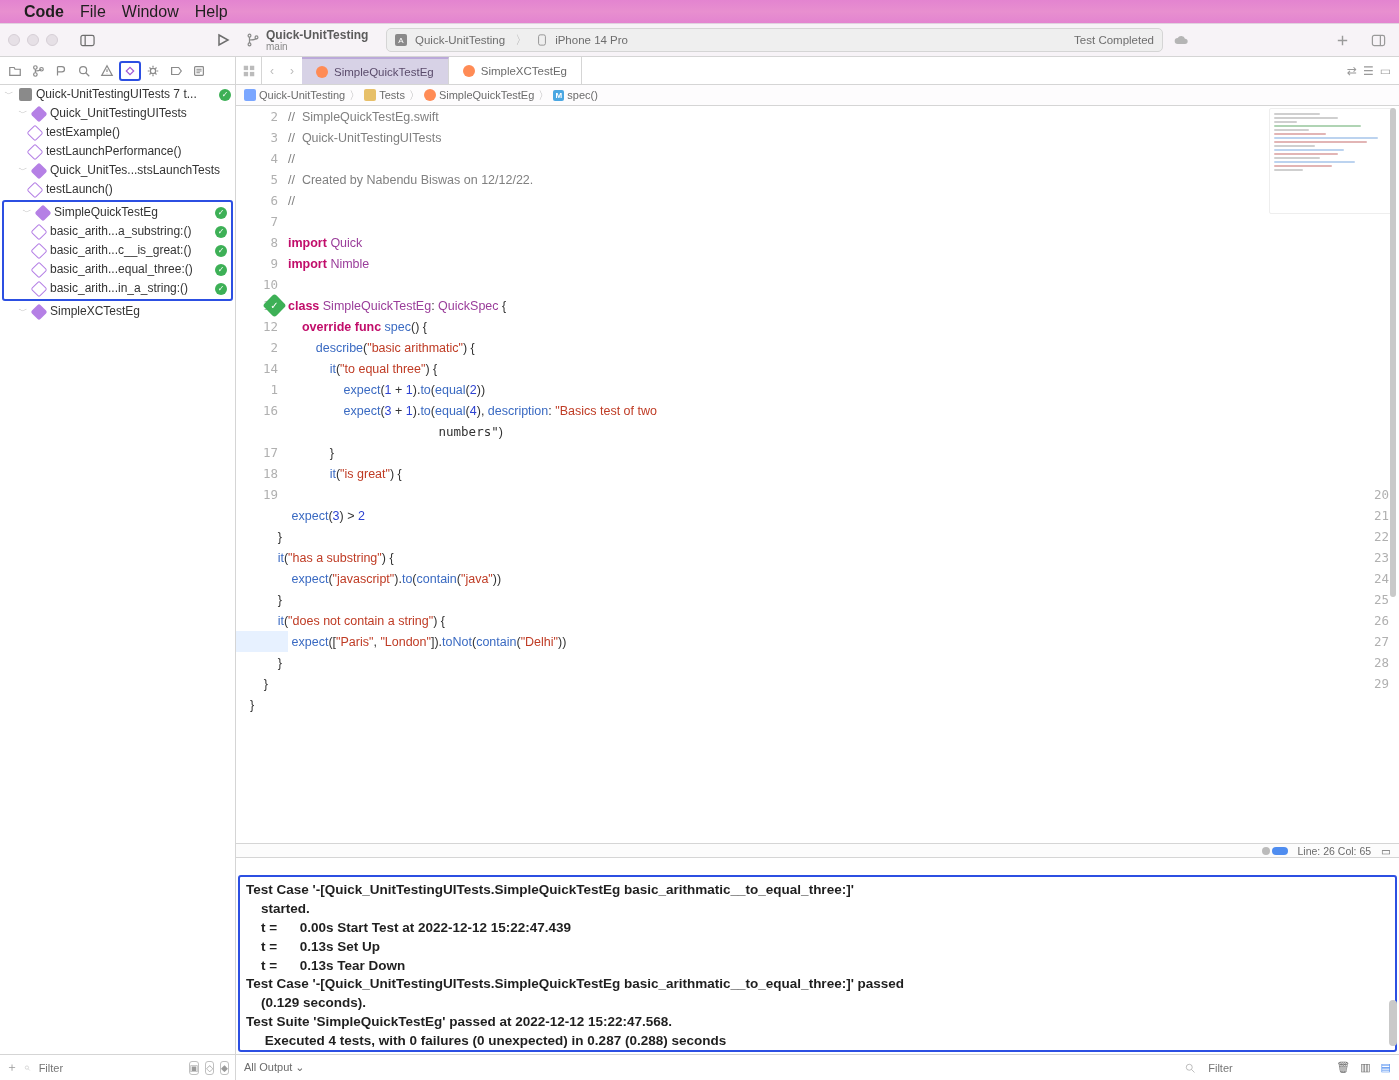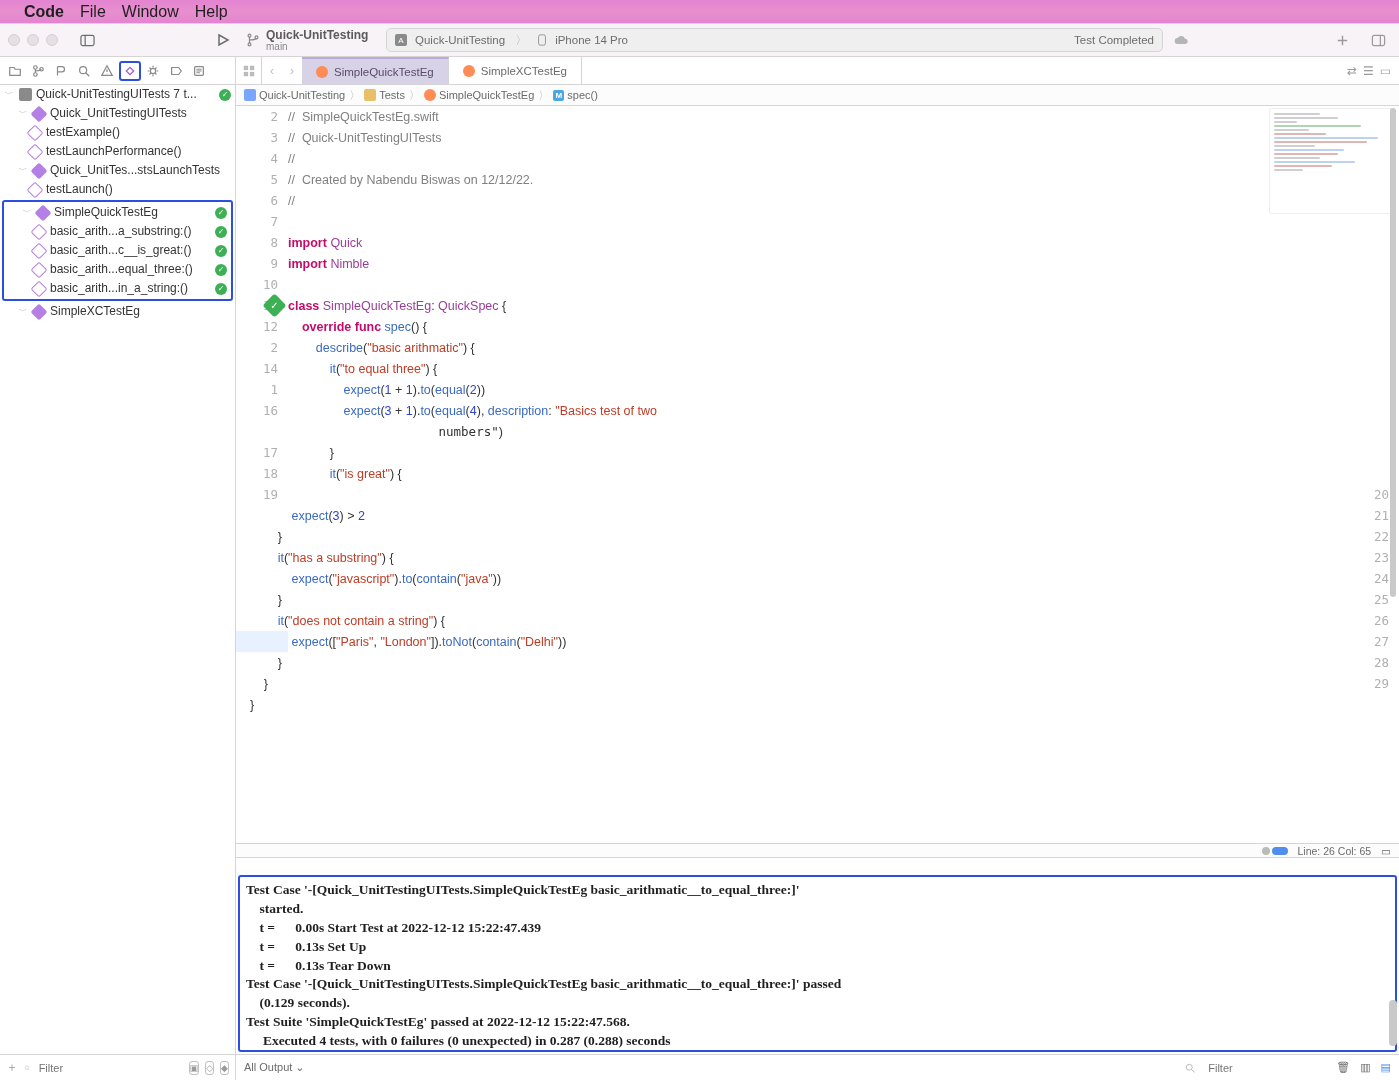--- a/index.html
+++ b/index.html
@@ -186,21 +186,21 @@
   
   .console{
     position:absolute;left:var(--sidebar-w);right:0;
     bottom:var(--bottom-h);height:calc(var(--console-h) - var(--statusline-h));
     background:#fff;
   }
   .console-box{
     position:absolute;inset:2px;border:2.5px solid var(--sel-outline);border-radius:3px;
     padding:4px 6px;overflow:auto;
   }
-  .console-box pre{margin:0;font-family:Liberation Serif, serif;font-size:13.5px;font-weight:600;color:#1f1f1f;line-height:1.4;white-space:pre-wrap}
+  .console-box pre{margin:0;font-family:Liberation Sans, sans-serif;font-size:13.5px;font-weight:600;color:#1f1f1f;line-height:1.4;white-space:pre-wrap}
   .console .csb{position:absolute;top:4px;right:2px;bottom:4px;width:8px;}
   .console .csb .th{position:absolute;left:0;width:8px;height:46px;border-radius:4px;background:#c9c9c9;bottom:4px}
 
   
   .bottombar{
     position:absolute;left:var(--sidebar-w);right:0;bottom:0;height:var(--bottom-h);
     border-top:1px solid var(--border);background:#fff;display:flex;align-items:center;padding:0 8px;gap:10px;color:#6b6b6b;font-size:11px;
   }
   .bottombar .spacer{flex:1}
   .bottombar input{border:0;outline:0;width:120px;font-size:11px}

